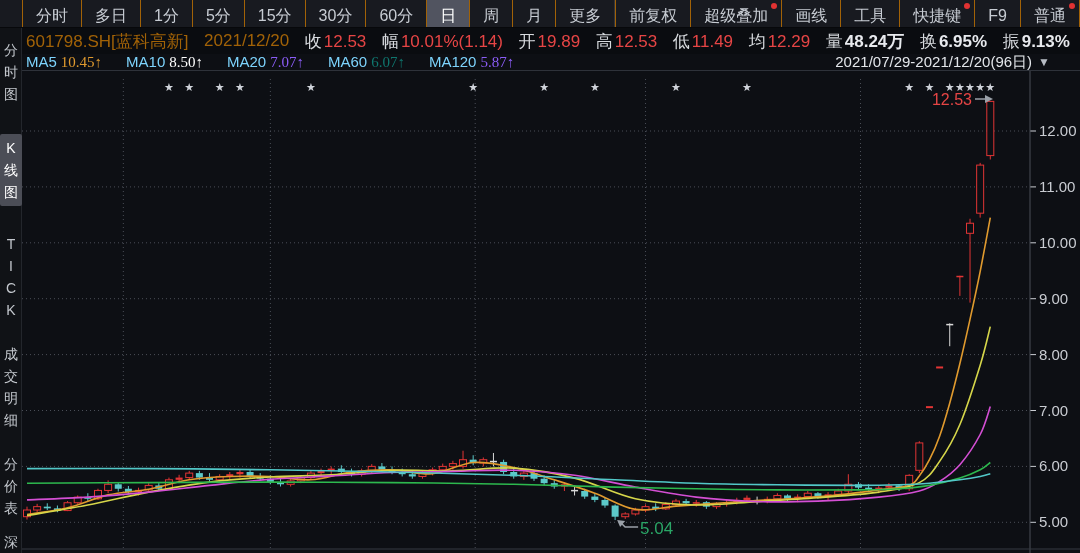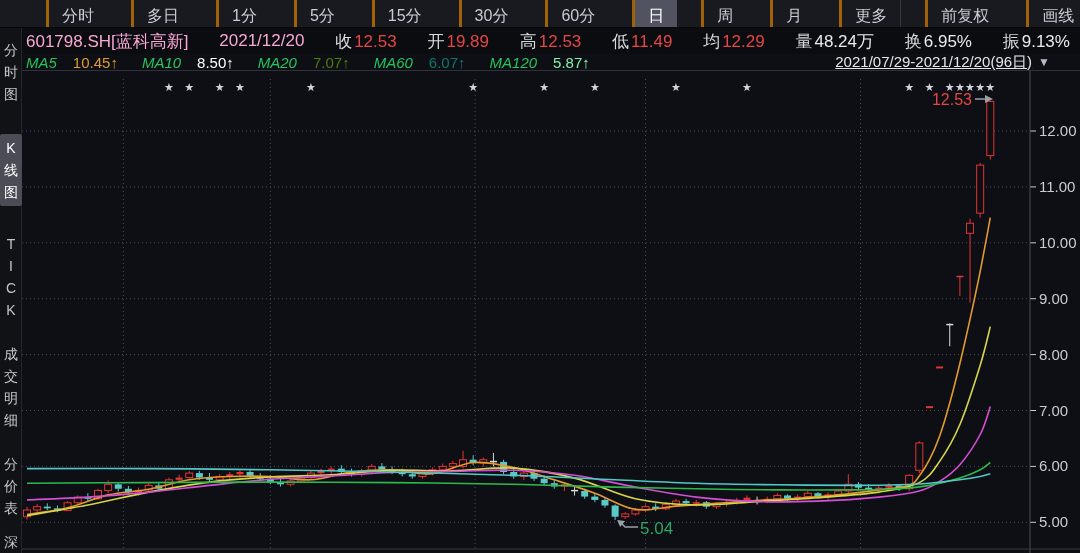--- a/index.html
+++ b/index.html
@@ -6,43 +6,43 @@
   #app{position:relative;width:1080px;height:553px;background:#0d0f14;overflow:hidden;
        font-family:"Liberation Sans","DejaVu Sans",sans-serif;color:#d6d9de;}
 
   
   #toolbar{position:absolute;left:0;top:0;width:1080px;height:28px;background:#181a20;
            display:flex;align-items:stretch;border-bottom:1px solid #07080b;box-sizing:border-box;overflow:hidden;}
   .tb-group{display:flex;align-items:stretch;}
   #tb-left{margin-left:22px;}
   #tb-right{margin-left:auto;margin-right:-14px;}
   .tb-item{position:relative;display:flex;align-items:center;padding:16px 13px;font-size:16px;
-           color:#c7ccd3;border-left:3px solid #a16207;cursor:default;white-space:nowrap;margin-left:24px;}
+           color:#c7ccd3;border-left:1px solid #a16207;cursor:default;white-space:nowrap;}
   .tb-item:last-child{border-right:1px solid #32353c;}
   .tb-item.active{background:#515460;color:#ffffff;}
   .tb-dot{position:absolute;top:3px;right:4px;width:6px;height:6px;border-radius:50%;background:#e03232;}
 
   
   #infobar{position:absolute;left:0;top:28px;width:1080px;height:26px;background:#0a0c10;
            display:flex;align-items:center;justify-content:space-between;
            padding:0 10px 0 26px;box-sizing:border-box;font-size:17px;white-space:nowrap;}
-  #infobar .sym,#infobar .sdate{color:#f9a8d4;}
+  #infobar .sym,#infobar .sdate{color:#a16207;}
   .fld .lbl{color:#d7dade;}
   .fld .val{margin-left:2px;}
   .val-red{color:#e64545;}
-  .val-white{color:#e8eaee;}
+  .val-white{color:#e8eaee;font-weight:bold;}
 
   
   #mabar{position:absolute;left:0;top:54px;width:1080px;height:16px;background:#0d0f14;
          display:flex;align-items:center;font-size:15px;white-space:nowrap;}
   #ma-items{display:flex;gap:24px;margin-left:26px;}
-  .ma .lbl{color:#22c55e;font-style:italic;}
-  .ma .val{margin-left:16px;}
+  .ma .lbl{color:#7dd3fc;}
+  .ma .val{margin-left:4px;font-family:Liberation Serif, serif;}
   #range-wrap{position:absolute;right:30px;top:0;height:16px;display:flex;align-items:center;gap:6px;}
-  #range-text{color:#e3e6ea;text-decoration:underline;font-size:15px;cursor:pointer;}
+  #range-text{color:#e3e6ea;font-size:15px;cursor:pointer;}
   #range-caret{color:#b7bcc4;font-size:12px;cursor:pointer;}
 
   
   #sidebar{position:absolute;left:0;top:28px;width:22px;height:525px;background:#101216;
            border-right:1px solid #23262c;box-sizing:border-box;padding-top:8px;z-index:5;}
   .sb-item{width:22px;text-align:center;font-size:14px;line-height:22px;color:#c3c7cd;
            padding:3px 0;cursor:pointer;}
   .sb-item .ch{display:block;}
   .sb-item.active{background:#4b4d56;color:#ffffff;border-radius:2px;}
 
@@ -64,49 +64,51 @@
         <div class="tb-item">15分</div>
         <div class="tb-item">30分</div>
         <div class="tb-item">60分</div>
         <div class="tb-item active">日</div>
         <div class="tb-item">周</div>
         <div class="tb-item">月</div>
         <div class="tb-item">更多</div>
       </div>
     <div id="tb-right" class="tb-group">
         <div class="tb-item">前复权</div>
+        <div class="tb-item">超级叠加<span class="tb-dot"></span></div>
         <div class="tb-item">画线</div>
         <div class="tb-item">工具</div>
         <div class="tb-item">快捷键<span class="tb-dot"></span></div>
         <div class="tb-item">F9</div>
         <div class="tb-item">普通<span class="tb-dot"></span></div>
         <div class="tb-item">隐藏</div>
       </div>
   </div>
 
   <div id="infobar">
     <span class="sym">601798.SH[蓝科高新]</span>
     <span class="sdate">2021/12/20</span>
   <span class="fld"><span class="lbl">收</span><span class="val val-red">12.53</span></span>
+      <span class="fld"><span class="lbl">幅</span><span class="val val-red">10.01%(1.14)</span></span>
       <span class="fld"><span class="lbl">开</span><span class="val val-red">19.89</span></span>
       <span class="fld"><span class="lbl">高</span><span class="val val-red">12.53</span></span>
       <span class="fld"><span class="lbl">低</span><span class="val val-red">11.49</span></span>
       <span class="fld"><span class="lbl">均</span><span class="val val-red">12.29</span></span>
       <span class="fld"><span class="lbl">量</span><span class="val val-white">48.24万</span></span>
       <span class="fld"><span class="lbl">换</span><span class="val val-white">6.95%</span></span>
       <span class="fld"><span class="lbl">振</span><span class="val val-white">9.13%</span></span>
     </div>
 
   <div id="mabar">
     <div id="ma-items">
         <span class="ma"><span class="lbl">MA5</span><span class="val" style="color: rgb(224, 154, 46);">10.45↑</span></span>
         <span class="ma"><span class="lbl">MA10</span><span class="val" style="color: #ffffff;">8.50↑</span></span>
-        <span class="ma"><span class="lbl">MA20</span><span class="val" style="color: #4d7c0f;">7.07↑</span></span>
+        <span class="ma"><span class="lbl">MA20</span><span class="val" style="color: #8b5cf6;">7.07↑</span></span>
         <span class="ma"><span class="lbl">MA60</span><span class="val" style="color: #0f766e;">6.07↑</span></span>
-        <span class="ma"><span class="lbl">MA120</span><span class="val" style="color: #86efac;">5.87↑</span></span>
+        <span class="ma"><span class="lbl">MA120</span><span class="val" style="color: #8b5cf6;">5.87↑</span></span>
       </div>
     <div id="range-wrap">
       <span id="range-text">2021/07/29-2021/12/20(96日)</span>
       <span id="range-caret">▼</span>
     </div>
   </div>
 
   <div id="sidebar">
       <div class="sb-item" style="margin-bottom: 26px;">
         <span class="ch">分</span>

